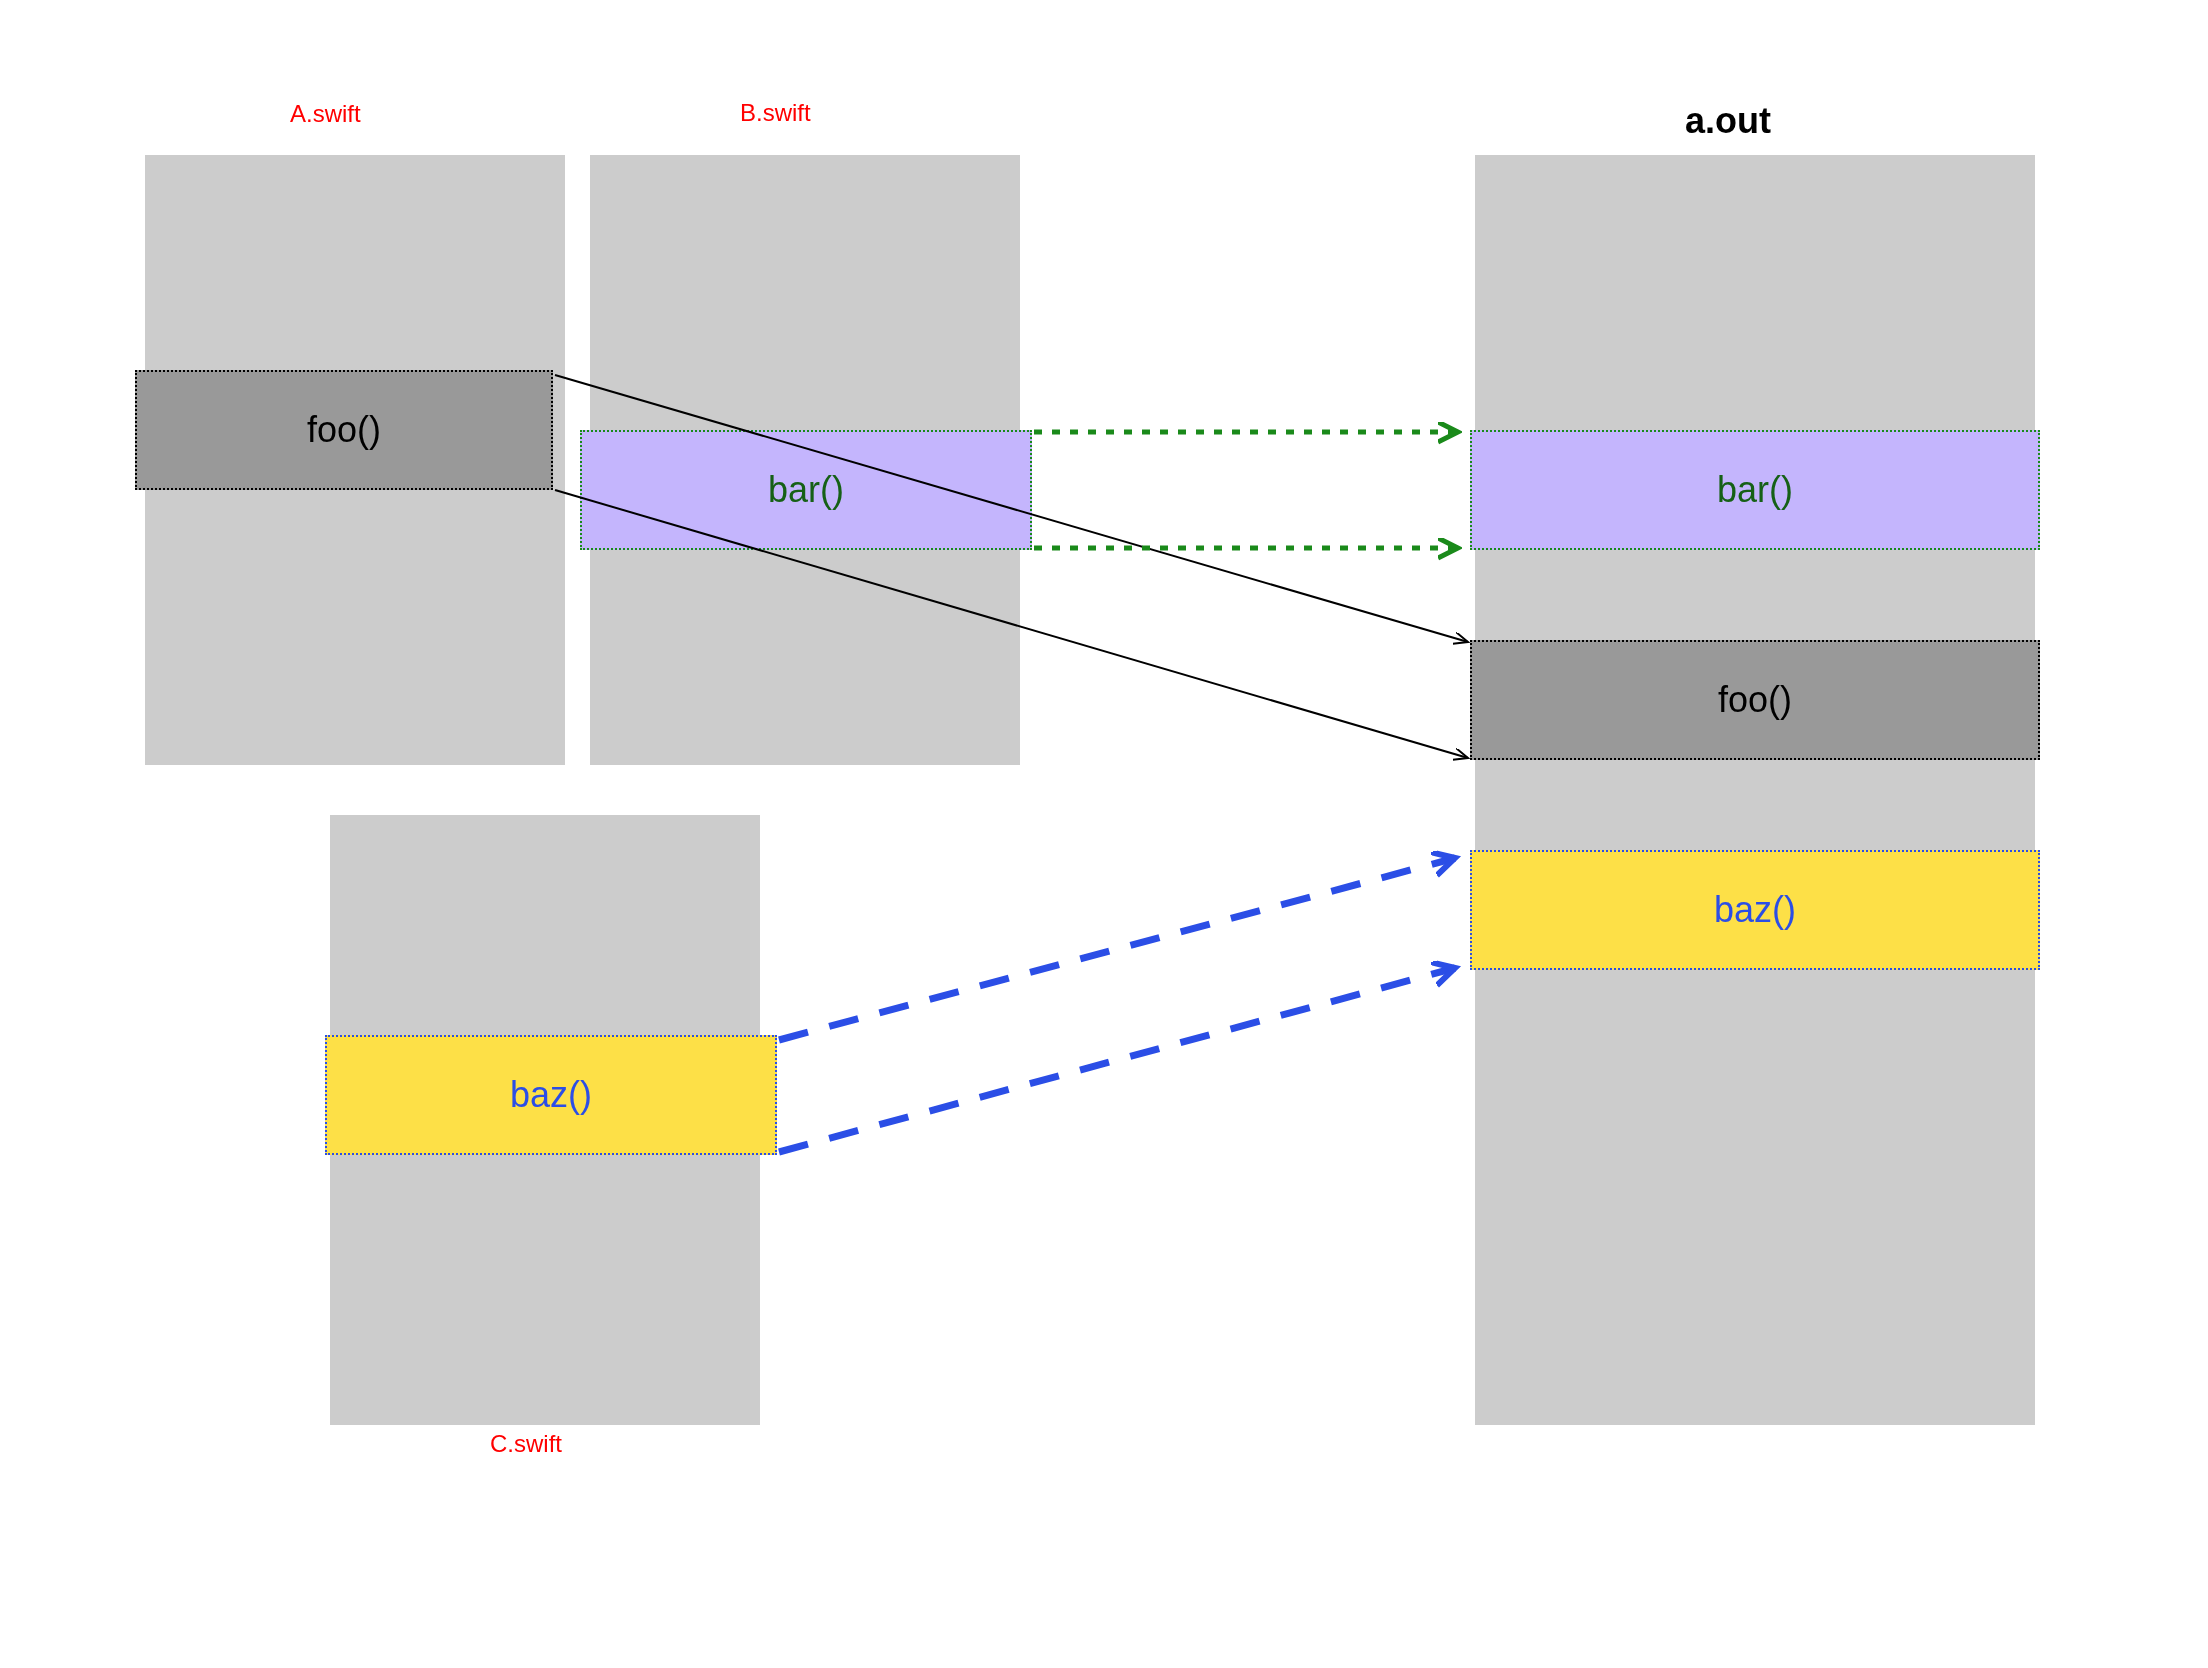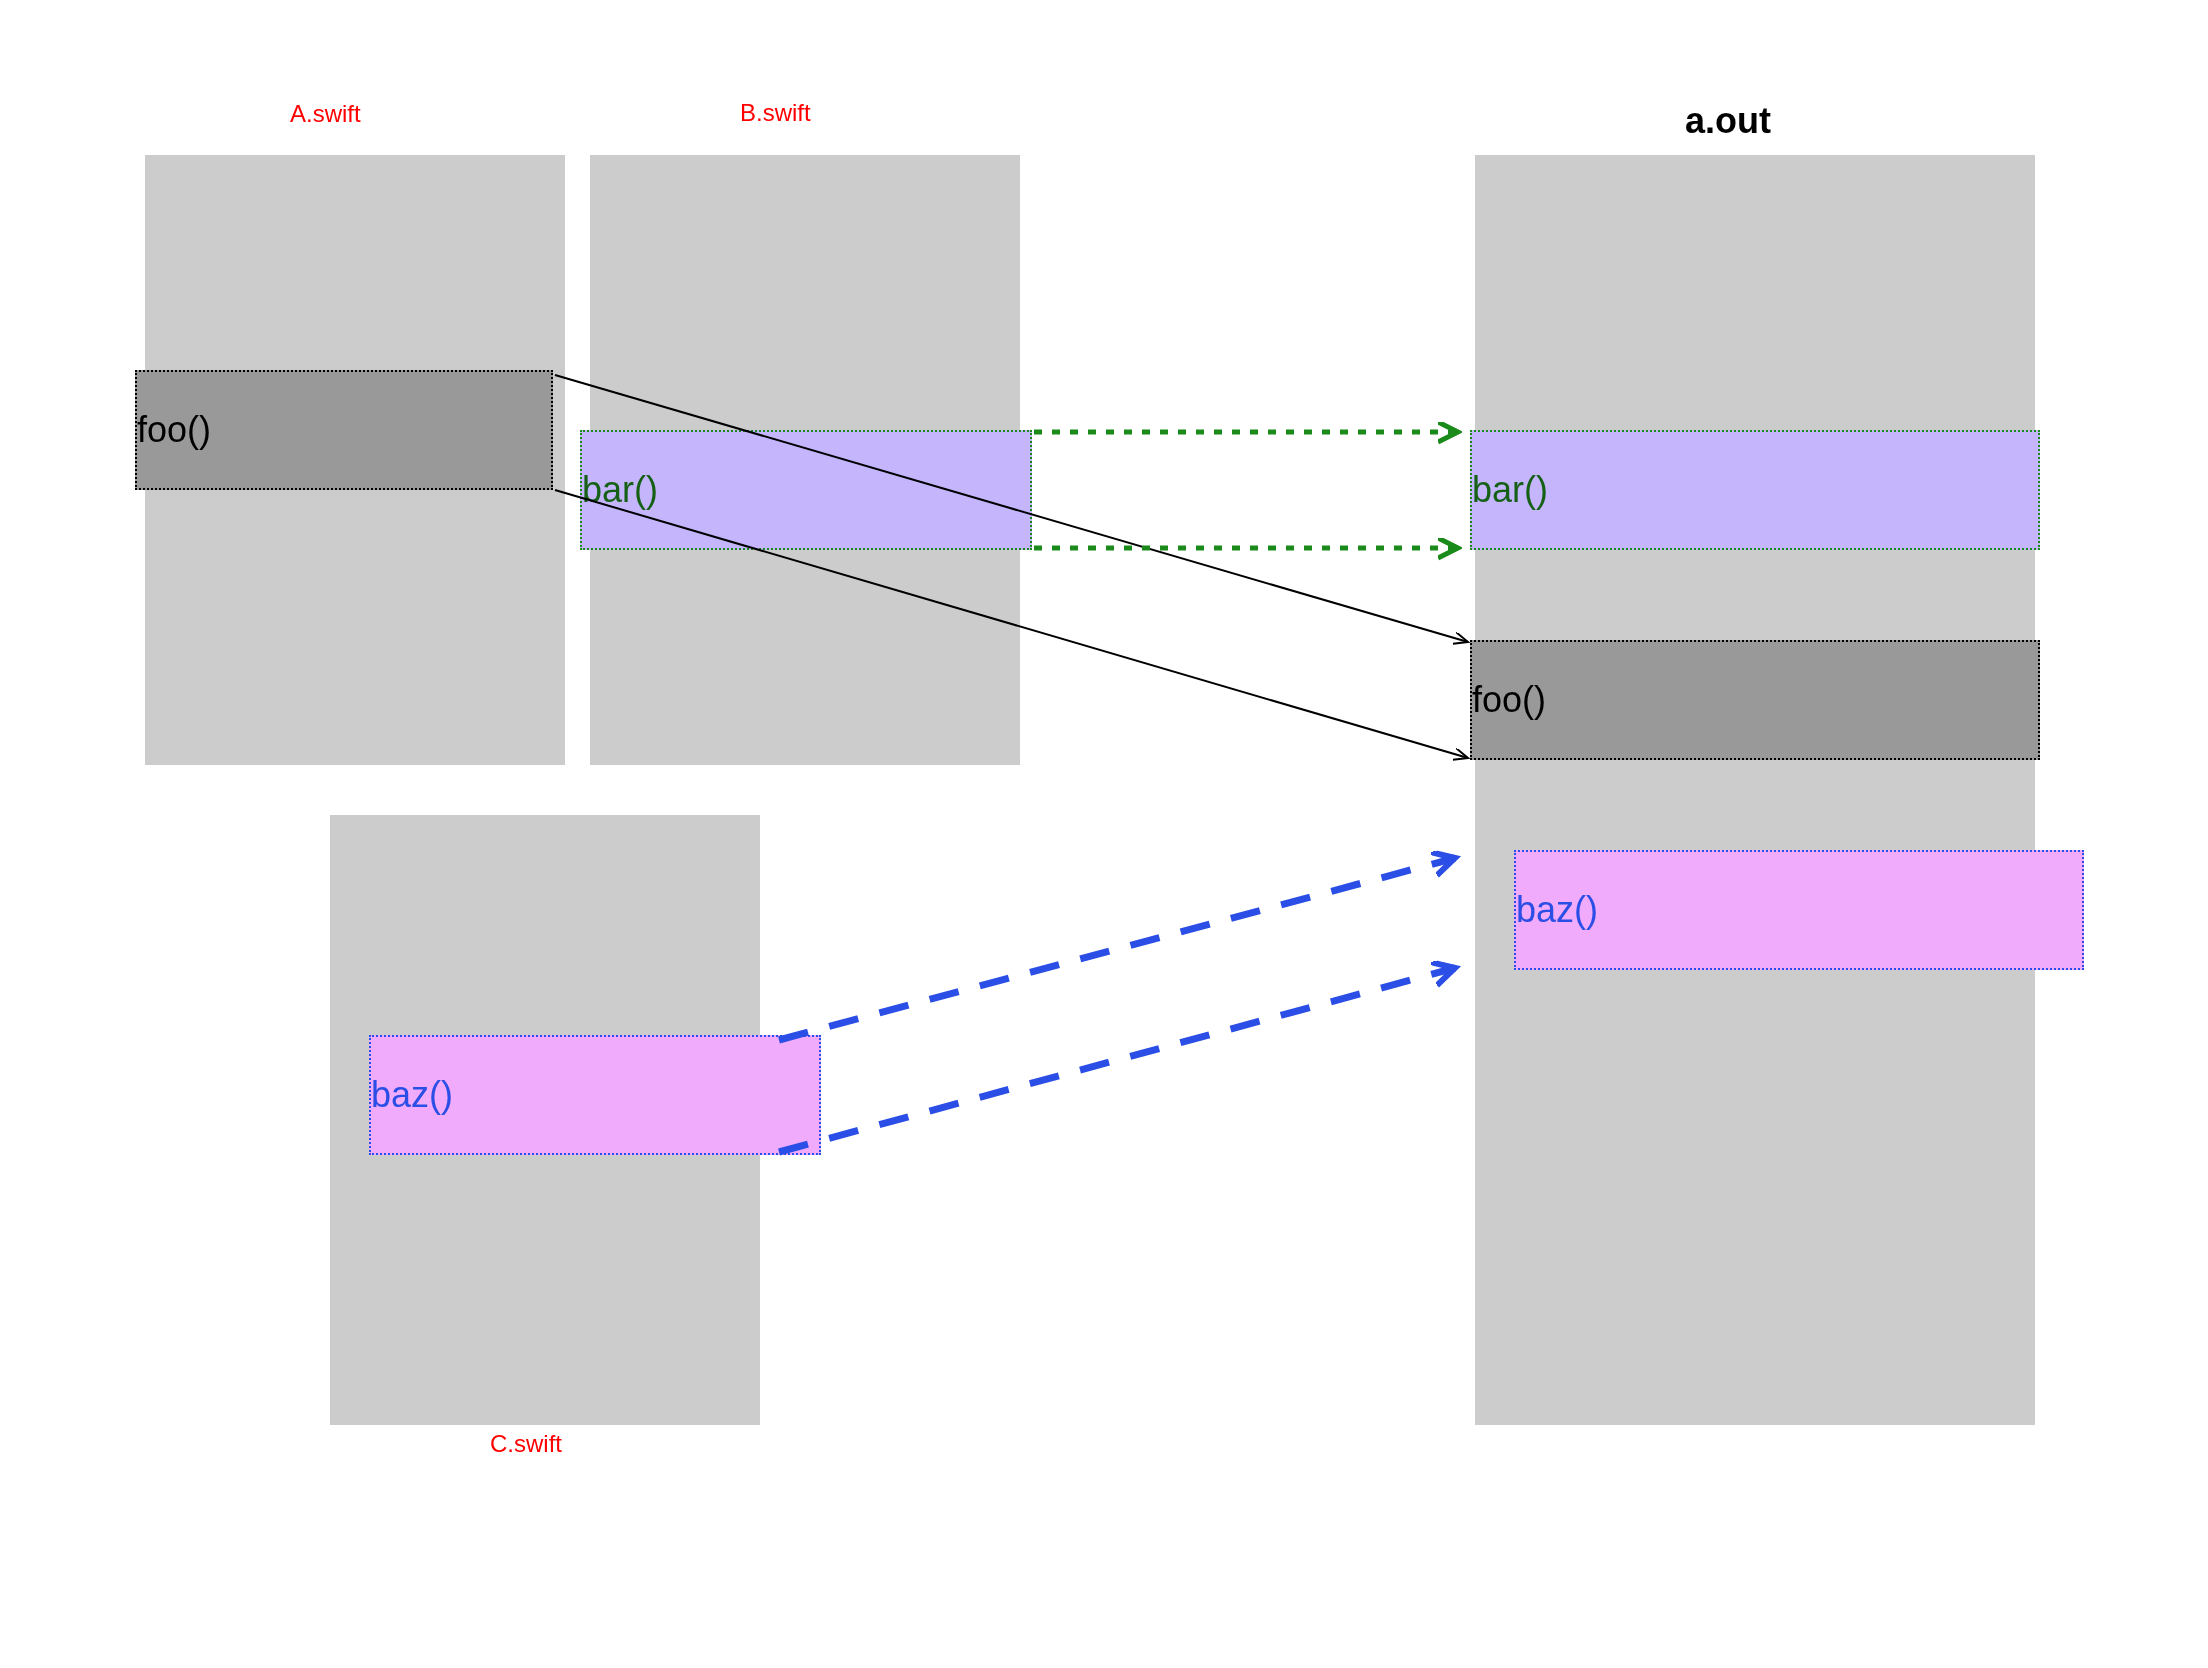--- a/index.html
+++ b/index.html
@@ -35,37 +35,37 @@
     }
     .file-box {
       position: absolute;
       background: #cccccc;
     }
     .func-box {
       position: absolute;
       border: 2px dotted;
       display: flex;
       align-items: center;
+      justify-content: center;
       font-size: 36px;
     }
     .func-foo {
       background: #999999;
       border-color: #000000;
       color: #000000;
     }
     .func-bar {
       background: #c4b5fd;
       border-color: #1a8a1a;
       color: #166016;
     }
     .func-baz {
-      background: #f0abfc;
+      background: #fde047;
       border-color: #2b4ee6;
       color: #2b4ee6;
-      margin-left: 44px;
     }
     svg.arrows {
       position: absolute;
       top: 0;
       left: 0;
       width: 100%;
       height: 100%;
       pointer-events: none;
     }
   </style>

